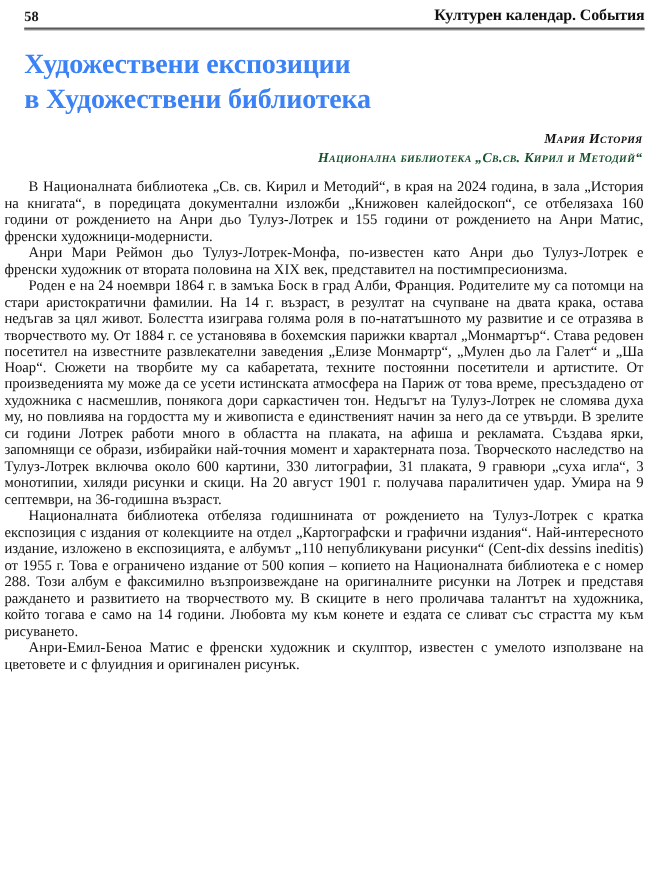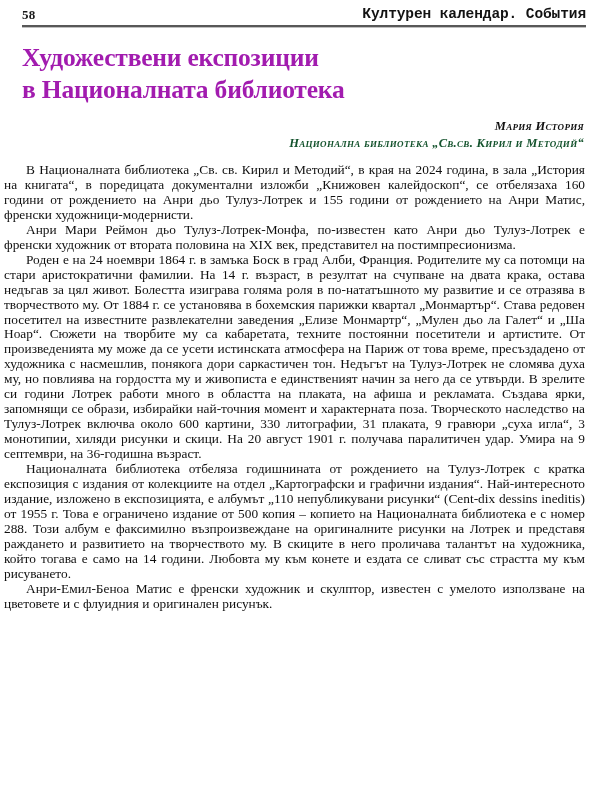--- a/index.html
+++ b/index.html
@@ -37,21 +37,21 @@
   .folio {
     font-family: "Liberation Serif", "DejaVu Serif", serif;
     font-size: 13px;
     font-weight: 700;
     letter-spacing: 0.2px;
     color: #1a1a1a;
     line-height: 1;
     padding-bottom: 1px;
   }
   .head-title {
-    font-family: Liberation Mono, monospace;
+    font-family: Liberation Serif, serif;
     font-size: 14.5px;
     font-weight: 700;
     color: #121212;
     line-height: 1;
     padding-bottom: 1px;
     white-space: nowrap;
     letter-spacing: -0.1px;
   }
   .head-rule {
     margin: 3px 14px 0 22px;
@@ -69,21 +69,21 @@
   
   .title-block {
     padding: 14px 22px 0 22px;
   }
   .doc-title-line {
     font-family: "Liberation Serif", "DejaVu Serif", serif;
     font-size: 25.5px;
     font-weight: 700;
     line-height: 1.26;
     letter-spacing: -0.2px;
-    color: #a21caf;
+    color: #3b82f6;
     white-space: nowrap;
   }
 
   
   .byline {
     padding: 12px 16px 0 22px;
     text-align: right;
   }
   .byline-author {
     font-family: "Liberation Serif", "DejaVu Serif", serif;
@@ -133,21 +133,21 @@
 
   <header class="running-head">
     <span class="folio">58</span>
     <span class="head-title">Културен календар. События</span>
   </header>
   <div class="head-rule"></div>
   <div class="head-rule-thin"></div>
 
   <section class="title-block">
     <div class="doc-title-line">Художествени експозиции</div>
-    <div class="doc-title-line">в Националната библиотека</div>
+    <div class="doc-title-line">в Художествени библиотека</div>
   </section>
 
   <section class="byline">
     <div class="byline-author">Мария История</div>
     <div class="byline-affiliation">Национална библиотека „Св.св. Кирил и Методий“</div>
   </section>
 
   <section class="body-text">
     <p>В Националната библиотека „Св. св. Кирил и Методий“, в края на 2024 година, в зала „История на книгата“, в поредицата документални изложби „Книжовен калейдоскоп“, се отбелязаха 160 години от рождението на Анри дьо Тулуз-Лотрек и 155 години от рождението на Анри Матис, френски художници-модернисти.</p>
     <p>Анри Мари Реймон дьо Тулуз-Лотрек-Монфа, по-известен като Анри дьо Тулуз-Лотрек е френски художник от втората половина на XIX век, представител на постимпресионизма.</p>

